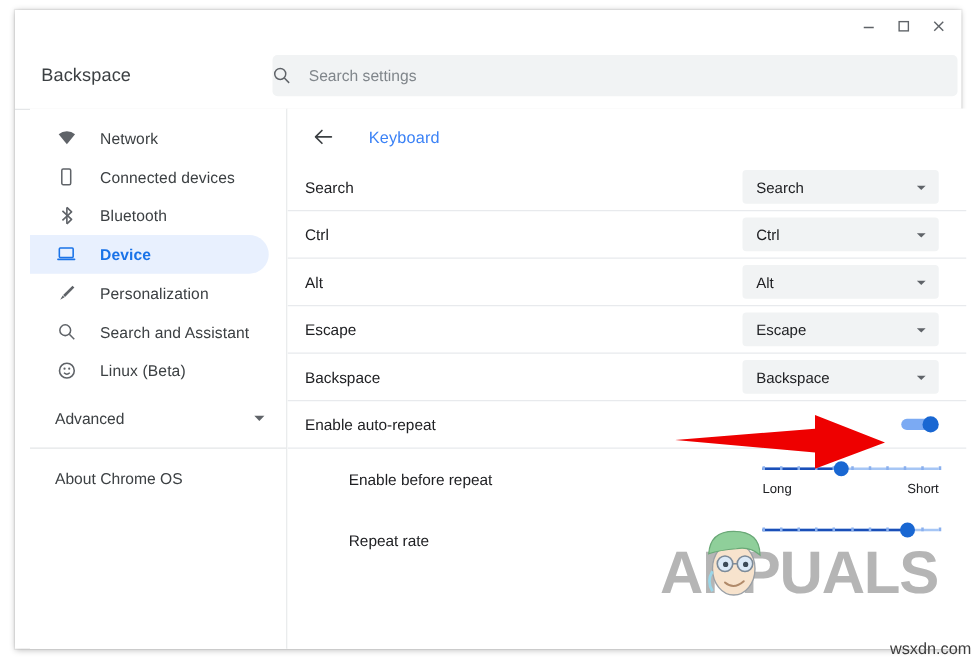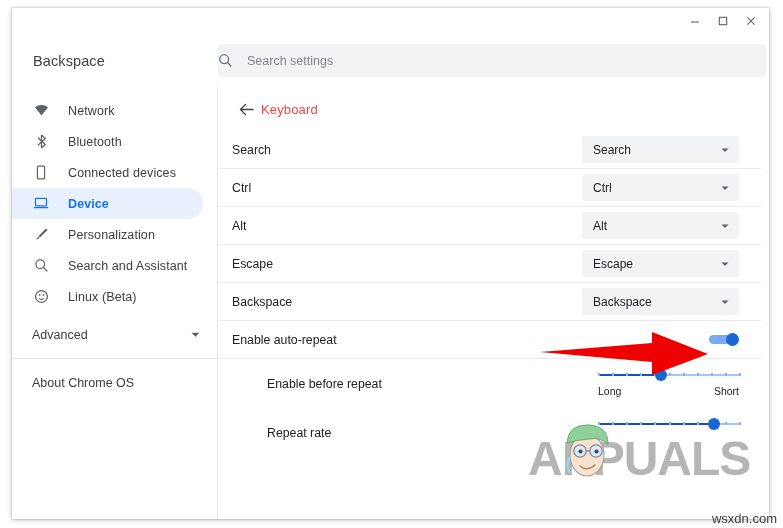--- a/index.html
+++ b/index.html
@@ -85,21 +85,21 @@
   .search-icon { color: #5f6368; display:flex; align-items:center; }
   .search-placeholder {
     margin-left: 14px;
     font-size: 12.5px;
     color: #80868b;
   }
 
   
   .body-split {
     position: absolute;
-    left: 0;
+    left: 12px;
     top: 79px;
     width: 100%;
     height: 432px;
     display: flex;
     background: #ffffff;
   }
 
   
   .sidebar {
     width: 206px;
@@ -185,23 +185,23 @@
     align-items: center;
     padding-left: 17px;
     box-sizing: border-box;
   }
   .back-btn {
     width: 22px; height: 22px;
     display: flex; align-items: center; justify-content: center;
     color: #3c4043;
   }
   .page-title {
-    margin-left: 4px;
+    margin-left: 26px;
     font-size: 13px;
-    color: #ef4444;
+    color: #3b82f6;
     letter-spacing: .15px;
   }
 
   .settings-list {
     position: absolute;
     left: 0;
     top: 44px;
     right: 8px;
     bottom: 0;
   }
@@ -436,35 +436,35 @@
           <span class="nav-ico">
             <svg width="15" height="15" viewBox="0 0 16 16">
                 <path d="M8 13.2 L15 4.6 A11 11 0 0 0 1 4.6 Z" fill="currentColor"></path>
               </svg>
           </span>
           <span class="nav-label">Network</span>
         </div>
 
         <div class="nav-item">
           <span class="nav-ico">
+            <svg width="12" height="15" viewBox="0 0 12 16">
+                <rect x="2.2" y="1.3" width="7.6" height="13.4" rx="1.2" fill="none" stroke="currentColor" stroke-width="1.3"></rect>
+              </svg>
+          </span>
+          <span class="nav-label">Connected devices</span>
+        </div>
+
+        <div class="nav-item">
+          <span class="nav-ico">
             <svg width="13" height="15" viewBox="0 0 12 16">
                 <path d="M6 1 L10 4.8 L2.2 12 M6 15 L10 11.2 L2.2 4" fill="none" stroke="currentColor" stroke-width="1.4" stroke-linejoin="round"></path>
                 <line x1="6" y1="1" x2="6" y2="15" stroke="currentColor" stroke-width="1.4"></line>
               </svg>
           </span>
           <span class="nav-label">Bluetooth</span>
-        </div>
-
-        <div class="nav-item">
-          <span class="nav-ico">
-            <svg width="12" height="15" viewBox="0 0 12 16">
-                <rect x="2.2" y="1.3" width="7.6" height="13.4" rx="1.2" fill="none" stroke="currentColor" stroke-width="1.3"></rect>
-              </svg>
-          </span>
-          <span class="nav-label">Connected devices</span>
         </div>
 
 
         <div class="nav-item selected">
           <span class="nav-ico">
             <svg width="16" height="15" viewBox="0 0 17 16">
                 <rect x="2.6" y="2.6" width="11.8" height="8" rx="0.8" fill="none" stroke="currentColor" stroke-width="1.35"></rect>
                 <rect x="0.7" y="11.6" width="15.6" height="1.5" rx="0.7" fill="currentColor"></rect>
               </svg>
           </span>

